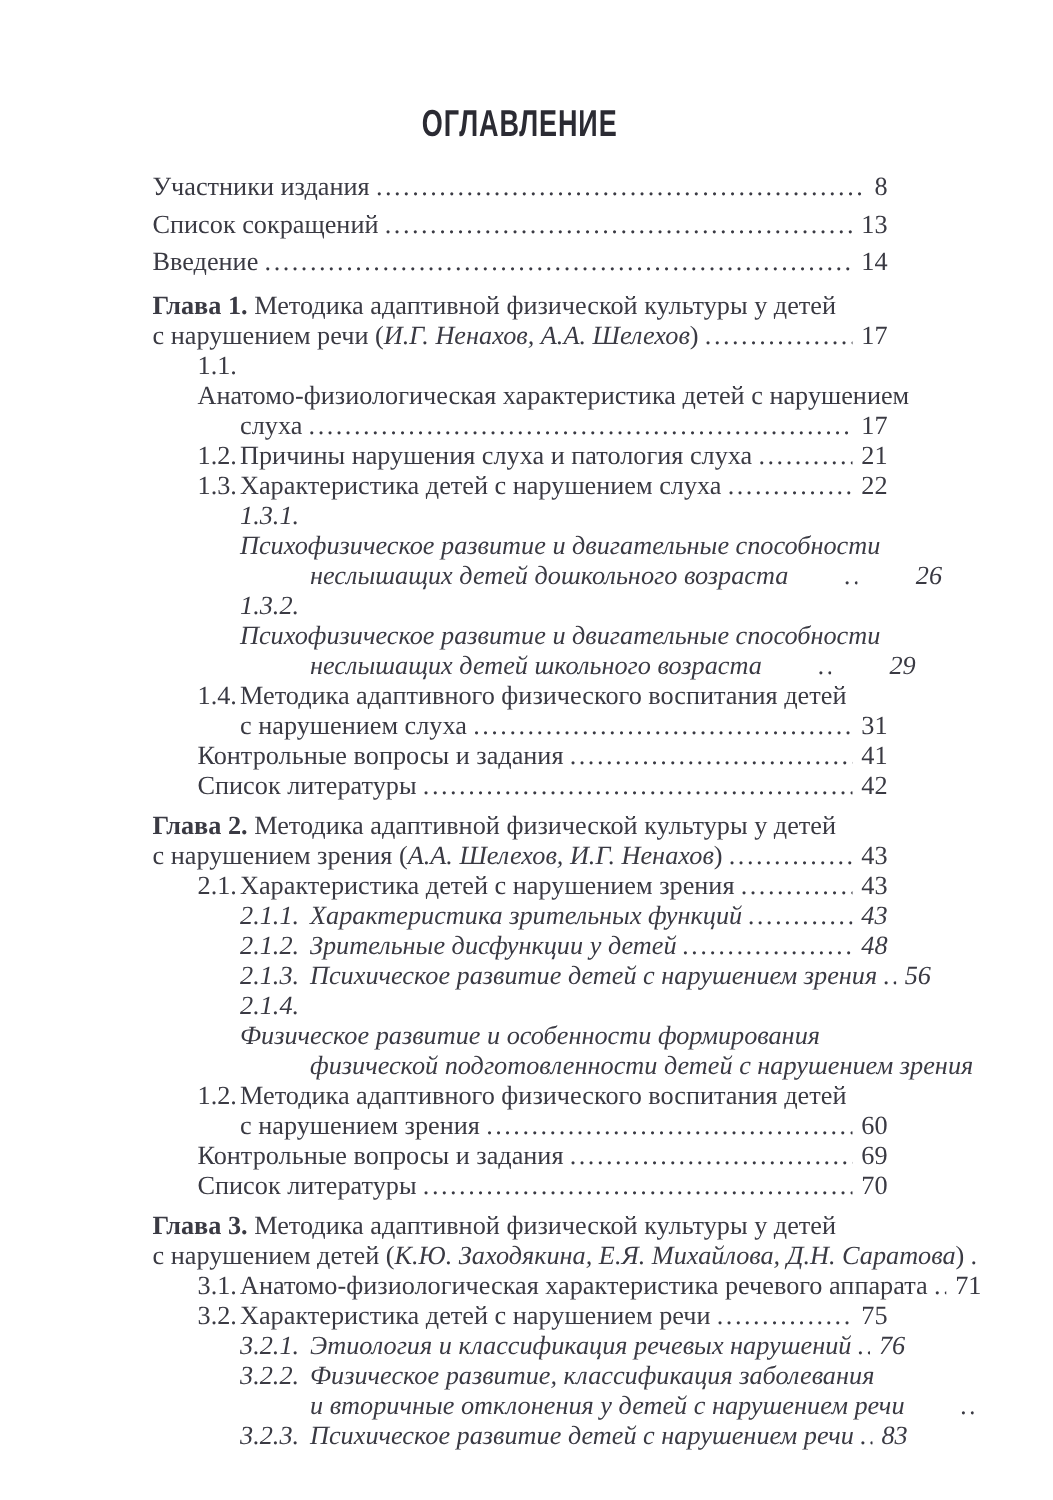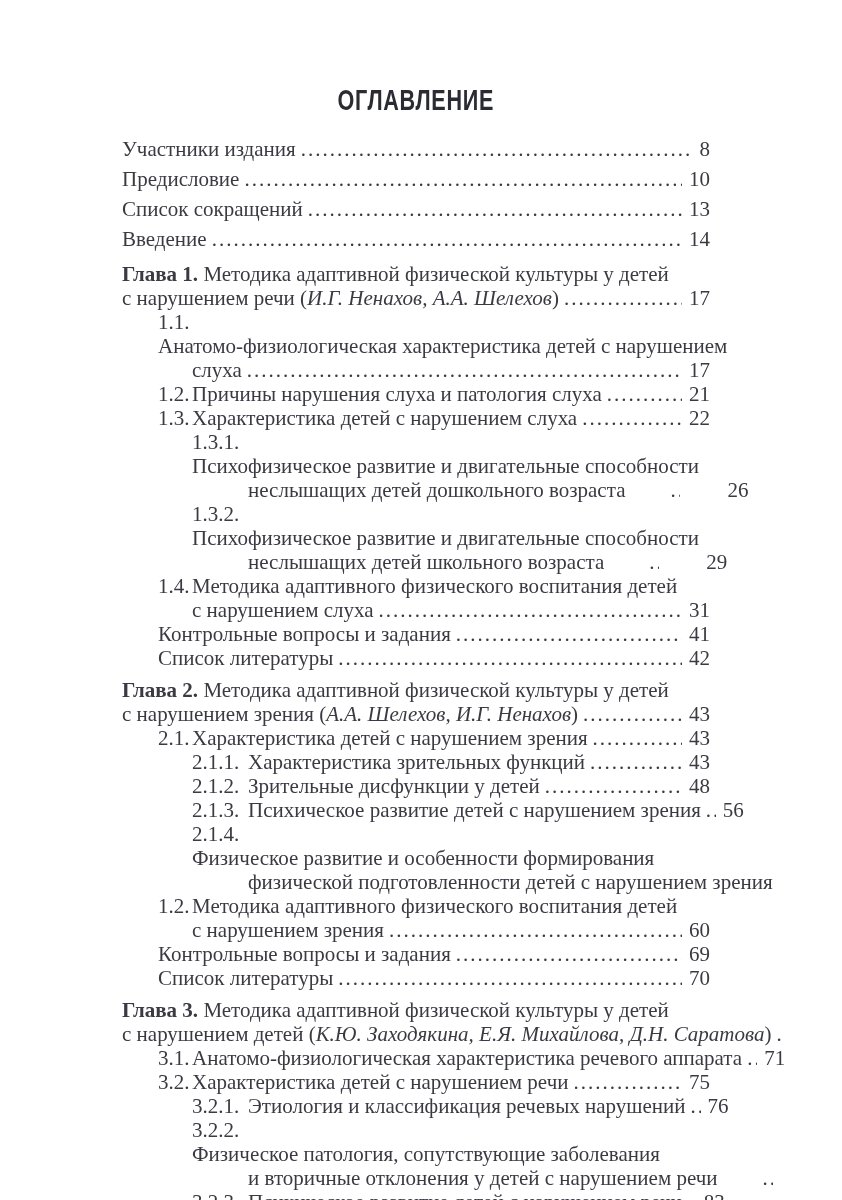--- a/index.html
+++ b/index.html
@@ -15,21 +15,21 @@
     font-family:"Liberation Sans", sans-serif;
     font-weight:bold; font-size:30px; color:#2b2b33;
     line-height:32px;
   }
   .title-inner { display:inline-block; transform:scaleX(0.72); letter-spacing:1px; }
   .toc { width:100%; }
   .entry { line-height:24px; }
   .entry.front { line-height:30px; }
   .entry.gap { margin-top:8px; }
   .lvl1 { padding-left:36px; }
-  .lvl2 { padding-left:70px; }
+  .lvl2 { padding-left:70px;font-style:italic; }
   .lvl1 .line.cont { padding-left:34px; }
   .lvl2 .line.cont { padding-left:56px;gap:40px; }
   .num { display:inline-block; flex:0 0 auto; }
   .lvl1 .num { width:34px; }
   .lvl2 .num { width:56px; }
   .line.last { display:flex; align-items:center; }
   .lt { flex:0 1 auto; white-space:nowrap; }
   .b { font-weight:bold; }
   .i { font-style:italic; }
   .dots {
@@ -49,27 +49,20 @@
   <div class="toc" id="toc">
       <div class="entry lvl0 front">
         <div class="line last">
           <span class="lt"><span>Участники издания</span></span>
           <span class="dots"></span>
           <span class="pg">8</span>
         </div>
       </div>
       <div class="entry lvl0 front">
         <div class="line last">
-          <span class="lt"><span>Предисловие</span></span>
-          <span class="dots"></span>
-          <span class="pg">10</span>
-        </div>
-      </div>
-      <div class="entry lvl0 front">
-        <div class="line last">
           <span class="lt"><span>Список сокращений</span></span>
           <span class="dots"></span>
           <span class="pg">13</span>
         </div>
       </div>
       <div class="entry lvl0 front">
         <div class="line last">
           <span class="lt"><span>Введение</span></span>
           <span class="dots"></span>
           <span class="pg">14</span>
@@ -241,21 +234,21 @@
       </div>
       <div class="entry lvl2">
         <div class="line last">
           <span class="num">3.2.1.</span>
           <span class="lt"><span>Этиология и классификация речевых нарушений</span></span>
           <span class="dots"></span>
           <span class="pg">76</span>
         </div>
       </div>
       <div class="entry lvl2">
-        <div class="line"><span class="num">3.2.2.</span><span class="lt"><span>Физическое патология, сопутствующие заболевания</span></span></div>
+        <div class="line"><span class="num">3.2.2.</span><span class="lt"><span>Физическое развитие, классификация заболевания</span></span></div>
         <div class="line cont last">
           <span class="lt"><span>и вторичные отклонения у детей с нарушением речи</span></span>
           <span class="dots"></span>
           <span class="pg">79</span>
         </div>
       </div>
       <div class="entry lvl2">
         <div class="line last">
           <span class="num">3.2.3.</span>
           <span class="lt"><span>Психическое развитие детей с нарушением речи</span></span>

